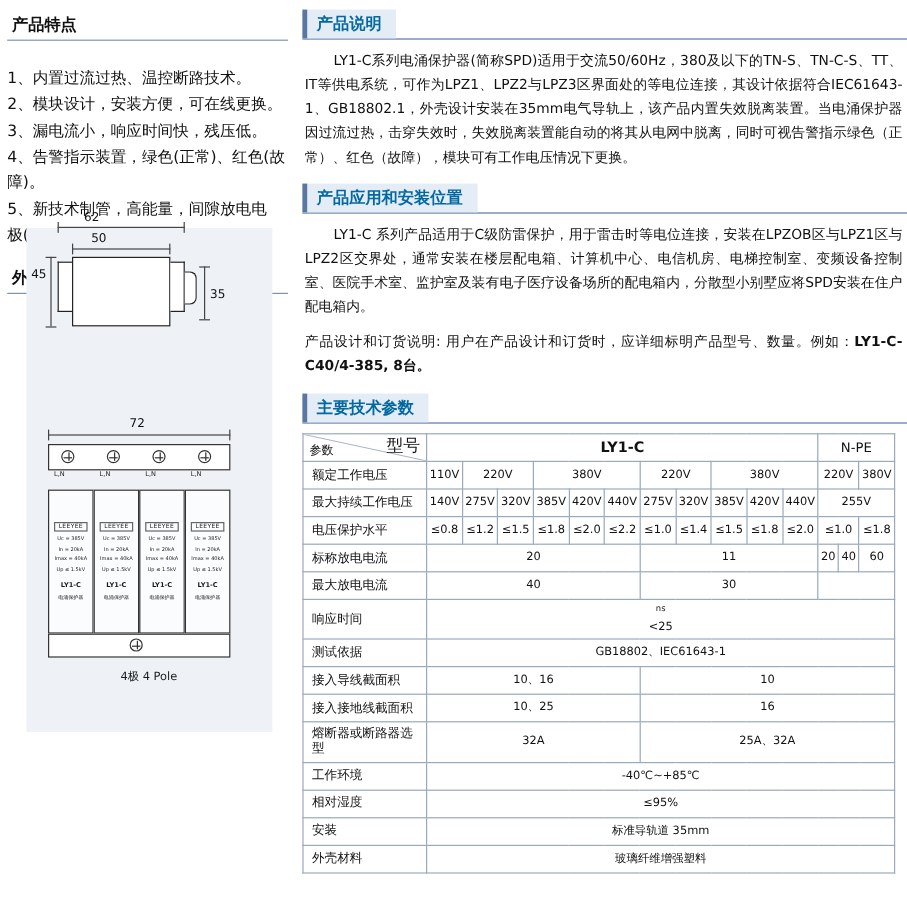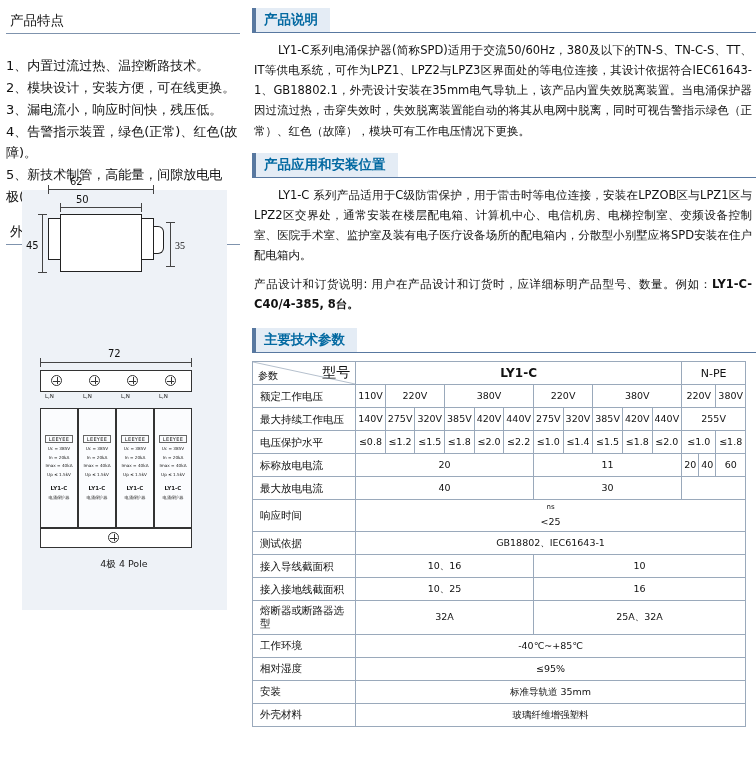--- a/index.html
+++ b/index.html
@@ -11,21 +11,21 @@
     color: #1a1a1a;
   }
   .page { position: relative; width: 756px; height: 759px; overflow: hidden; background:#fff; }
 
   
   .col-left { position: absolute; left: 0; top: 0; width: 248px; height: 759px; }
 
   .sec-head {
     position: relative;
     font-size: 13.5px;
-    font-weight: normal;
+    font-weight: bold;
     color: #111;
     padding: 2px 6px 3px 4px;
     display: inline-block;
   }
   .head-wrap { position: relative; }
   .head-rule { border-bottom: 1.5px solid #7f93ad; }
 
   .feat-list {
     margin: 21px 0 0 0; padding: 0 8px 0 6px;
     font-size: 13px; line-height: 1.62; color: #111;
@@ -140,26 +140,26 @@
       <div class="dlabel" style="left:76px; top:34px;">50</div>
       <div class="dimline" style="left:60px; top:47px; width:82px; height:1px;"></div>
       <div class="dimline" style="left:60px; top:43px; width:1px; height:9px;"></div>
       <div class="dimline" style="left:141px; top:43px; width:1px; height:9px;"></div>
 
       <div class="box-front" style="left:60px; top:54px; width:82px; height:58px;"></div>
       <div class="box-front" style="left:48px; top:58px; width:12px; height:42px; border-right:none;"></div>
       <div class="box-front" style="left:142px; top:58px; width:12px; height:42px; border-left:none;"></div>
       <div class="box-front" style="left:154px; top:66px; width:10px; height:28px; border-left:none; border-radius:0 6px 6px 0;"></div>
 
-      <div class="dlabel" style="left:26px; top:80px;">45</div>
+      <div class="dlabel" style="left:26px; top:64px;">45</div>
       <div class="dimline" style="left:42px; top:54px; width:1px; height:58px;"></div>
       <div class="dimline" style="left:38px; top:54px; width:9px; height:1px;"></div>
       <div class="dimline" style="left:38px; top:112px; width:9px; height:1px;"></div>
 
-      <div class="dlabel" style="left:175px; top:80px;font-family:Liberation Serif, serif;">35</div>
+      <div class="dlabel" style="left:175px; top:80px;">35</div>
       <div class="dimline" style="left:170px; top:62px; width:1px; height:44px;"></div>
       <div class="dimline" style="left:166px; top:62px; width:9px; height:1px;"></div>
       <div class="dimline" style="left:166px; top:106px; width:9px; height:1px;"></div>
 
       <div class="dlabel" style="left:108px; top:188px;">72</div>
       <div class="dimline" style="left:40px; top:202px; width:152px; height:1px;"></div>
       <div class="dimline" style="left:40px; top:198px; width:1px; height:9px;"></div>
       <div class="dimline" style="left:191px; top:198px; width:1px; height:9px;"></div>
 
       <div style="position:absolute; left:40px; top:210px; width:152px; height:22px; border:1px solid #333; background:#fff;"></div>

